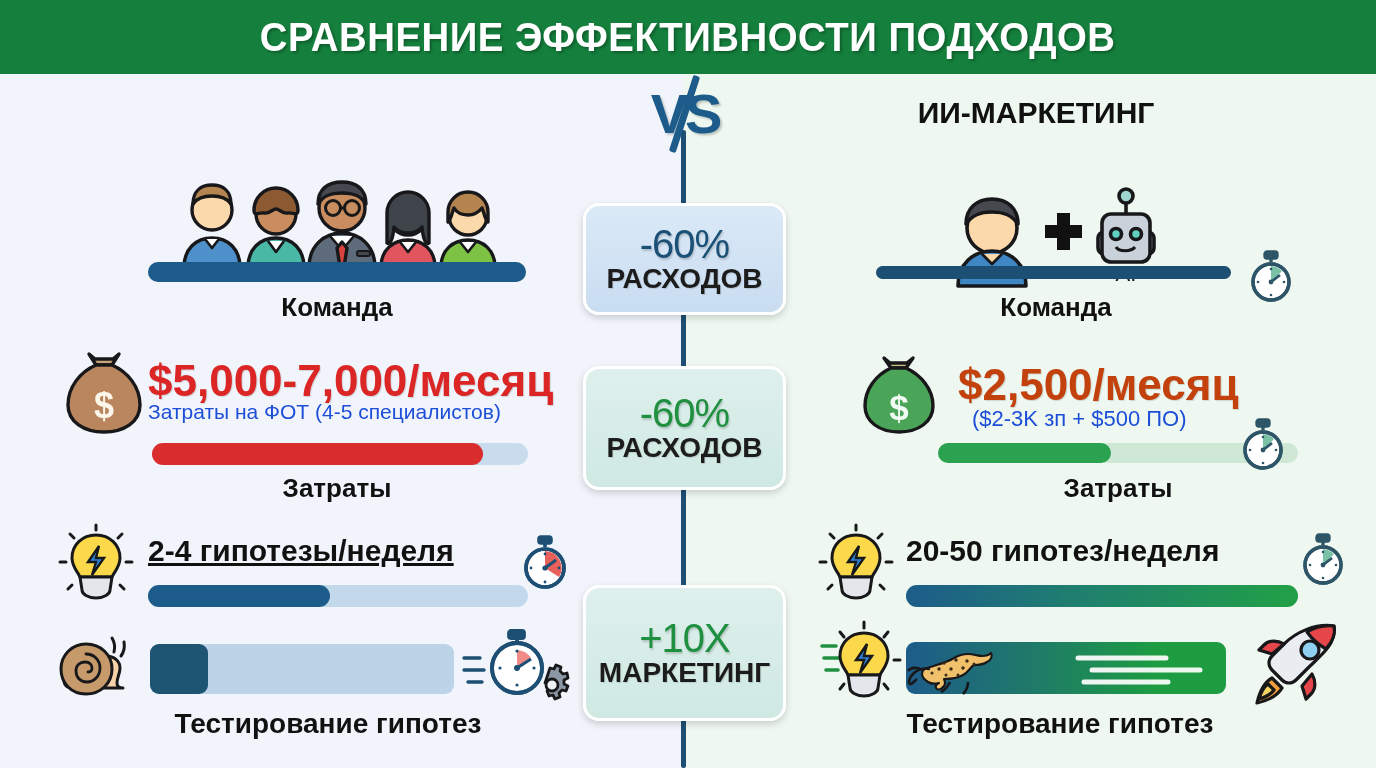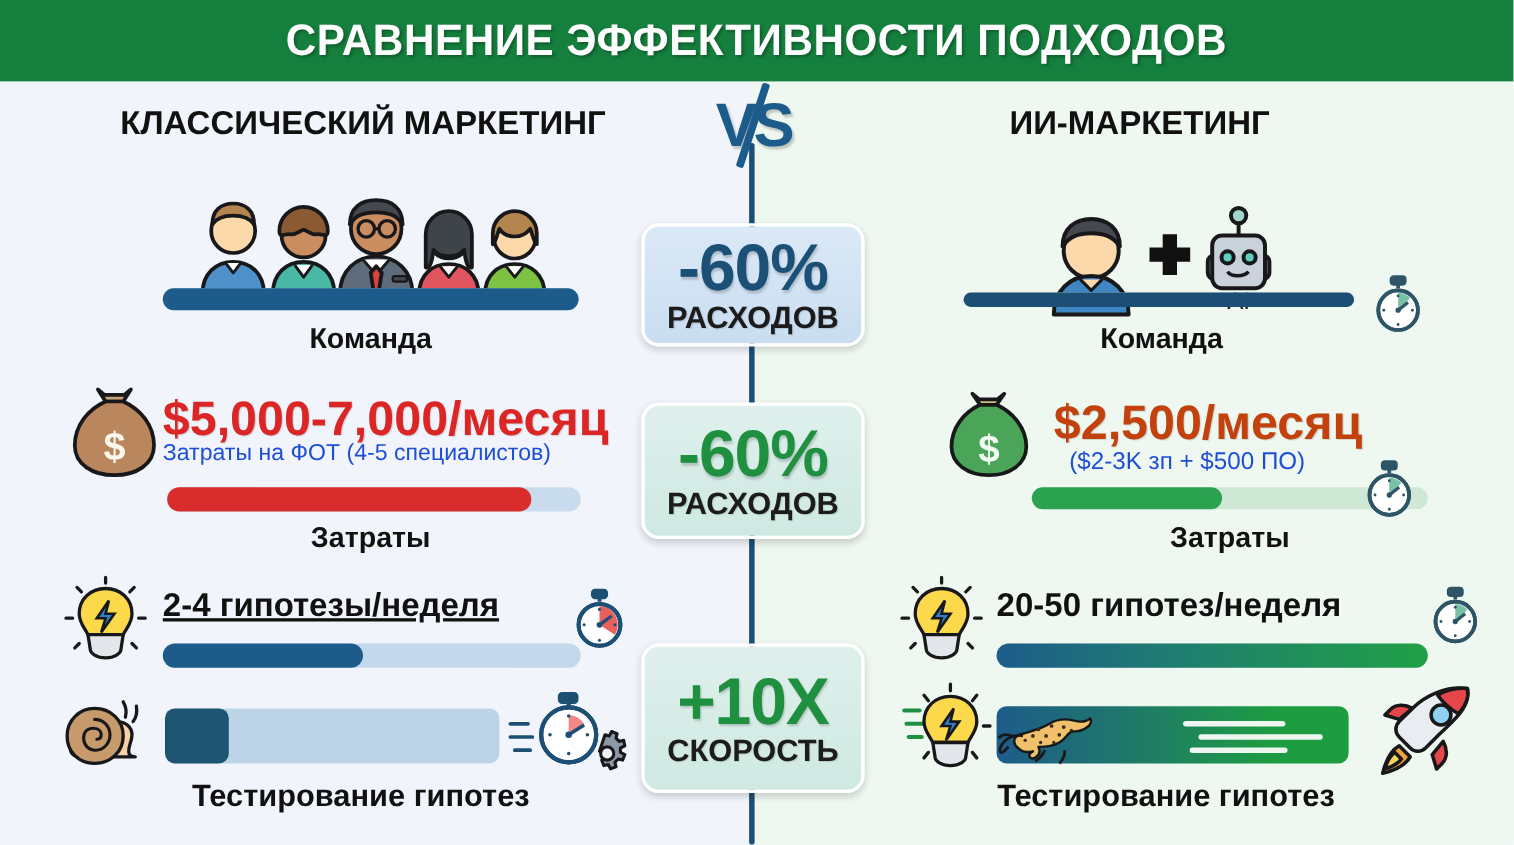--- a/index.html
+++ b/index.html
@@ -59,21 +59,21 @@
   }
   .bar-track { position:absolute; border-radius:11px; }
   .bar-fill  { position:absolute; left:0; top:0; height:100%; border-radius:11px; }
 
   
   .badge {
     position:absolute; border-radius:16px; display:flex; flex-direction:column;
     align-items:center; justify-content:center;
     box-shadow:0 3px 7px rgba(0,0,0,.17); border:3px solid #ffffff;
   }
-  .badge .big   { font-size:60px; font-weight:bold; line-height:.98; letter-spacing:-1px;
+  .badge .big   { font-size:40px; font-weight:normal; line-height:.98; letter-spacing:-1px;
                   text-shadow:1px 2px 2px rgba(0,0,0,.18); }
   .badge .small { font-size:28px; font-weight:bold; color:#1c1c1c; line-height:1.05;
                   text-shadow:1px 1px 1px rgba(0,0,0,.13); }
   .badge-1 { left:583px; top:203px; width:203px; height:112px;
              background:linear-gradient(180deg,#dbe9f7,#c9ddf1); }
   .badge-1 .big { color:#1c5177; }
   .badge-2 { left:583px; top:366px; width:203px; height:124px;
              background:linear-gradient(180deg,#dff0ec,#cfe9e2); }
   .badge-2 .big { color:#1f9040; }
   .badge-3 { left:583px; top:585px; width:203px; height:136px;
@@ -106,21 +106,20 @@
   <div class="header">
     <div class="header-title">СРАВНЕНИЕ ЭФФЕКТИВНОСТИ ПОДХОДОВ</div>
   </div>
 
   <div class="divider"></div>
   <div class="vs-wrap">
     <span class="vs-text">VS</span>
     <span class="vs-bolt"></span>
   </div>
 
-  <div class="col-head left">КЛАССИЧЕСКИЙ МАРКЕТИНГ</div>
   <div class="col-head right">ИИ-МАРКЕТИНГ</div>
 
   <div class="ico" style="left:172px; top:172px;">
     <svg width="320" height="95" viewBox="0 0 320 95">
       <g stroke="#18181b" stroke-width="3.4" stroke-linejoin="round">
 
         <circle cx="40" cy="38" r="20" fill="#fcd9ab"></circle>
         <path d="M21 32c0-13 8-19 19-19s19 6 19 19c-4-6-10-8-19-8s-15 2-19 8z" fill="#b58550"></path>
         <path d="M12 95c0-18 12-29 28-29s28 11 28 29z" fill="#4e90c9"></path>
         <path d="M33 67l7 9 7-9" fill="#ffffff" stroke-width="2.6"></path>
@@ -254,21 +253,21 @@
   <div class="badge badge-1">
     <span class="big">-60%</span>
     <span class="small">РАСХОДОВ</span>
   </div>
   <div class="badge badge-2">
     <span class="big">-60%</span>
     <span class="small">РАСХОДОВ</span>
   </div>
   <div class="badge badge-3">
     <span class="big">+10X</span>
-    <span class="small">СКОРОСТЬ</span>
+    <span class="small">МАРКЕТИНГ</span>
   </div>
 
   <div class="ico" style="left:950px; top:184px;">
     <svg width="220" height="102" viewBox="0 0 220 102">
       <g stroke="#18181b" stroke-width="3.6" stroke-linejoin="round">
         <circle cx="42" cy="44" r="25" fill="#fcd9ab"></circle>
         <path d="M16 40c0-16 11-25 26-25s26 9 26 25c-6-9-14-12-26-12s-20 3-26 12z" fill="#46484f"></path>
         <path d="M8 102c0-22 15-35 34-35s34 13 34 35z" fill="#3f86c4"></path>
         <path d="M32 70l10 10 10-10" fill="#fcd9ab" stroke-width="2.8"></path>
       </g>

